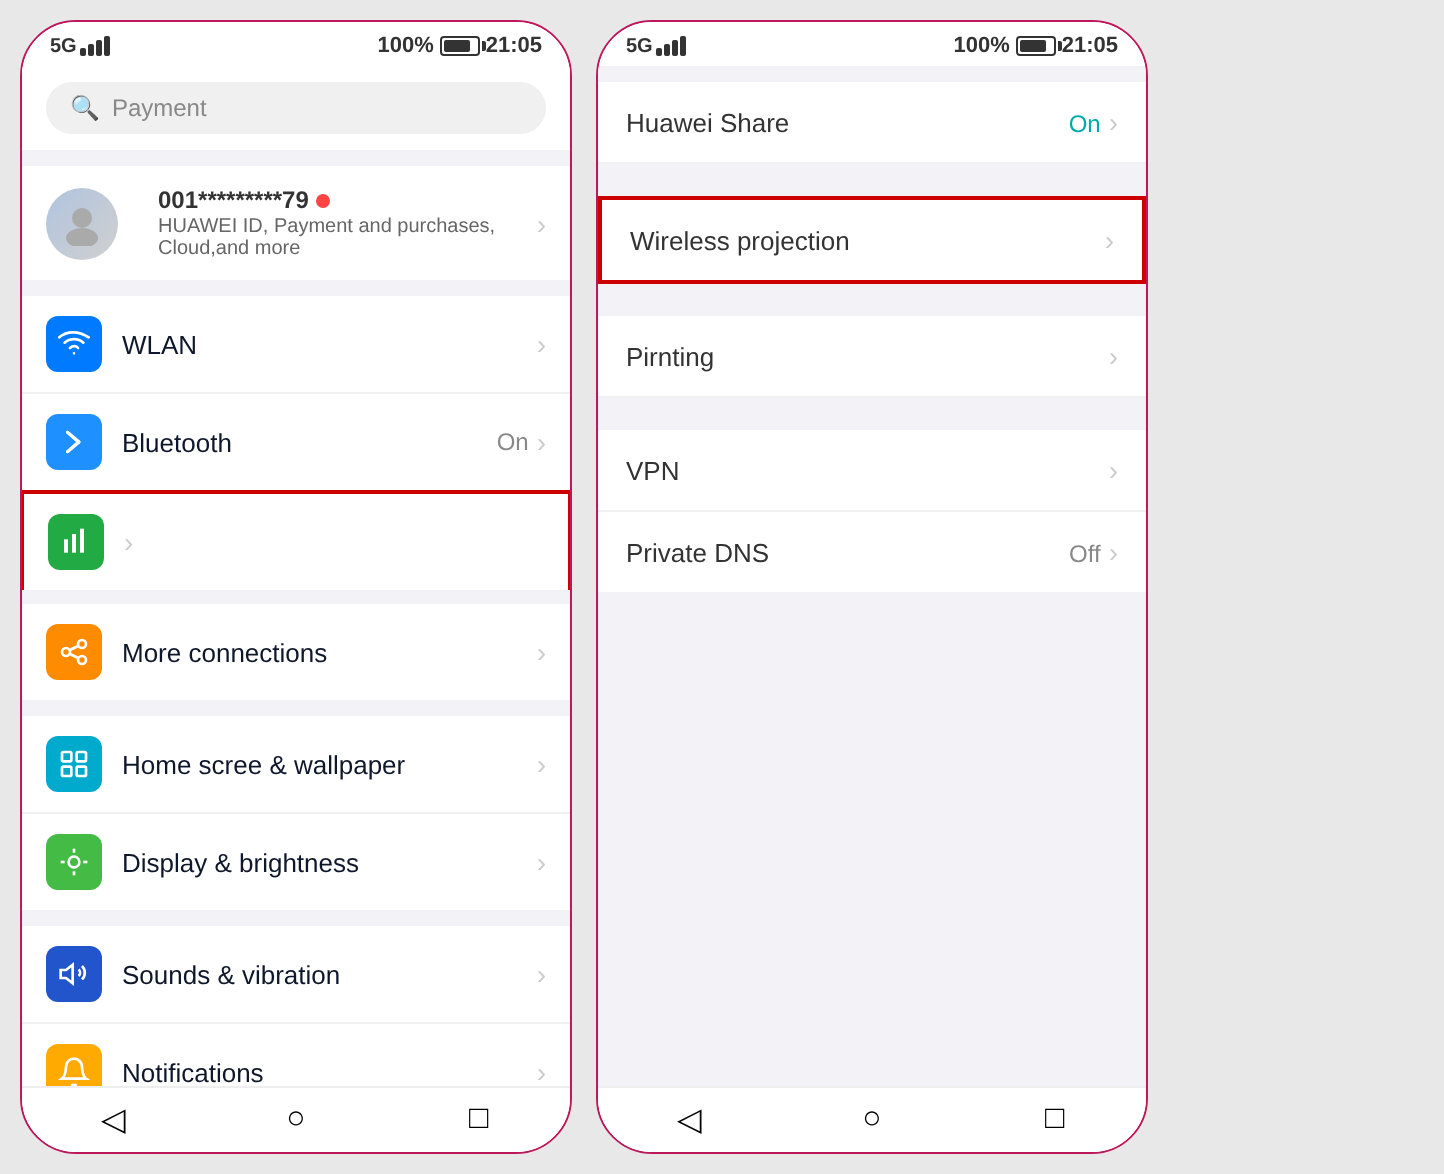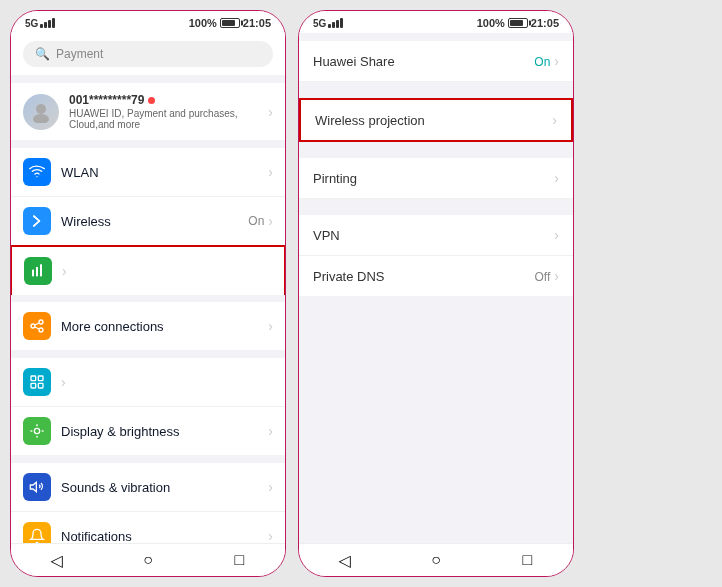--- a/index.html
+++ b/index.html
@@ -116,21 +116,21 @@
     .search-input span {
       font-size: 12px;
       color: #888;
     }
 
     .account-row {
       background: #fff;
       padding: 10px 12px;
       display: flex;
       align-items: center;
-      gap: 10px;
+      gap: 20px;
       margin-bottom: 8px;
       cursor: pointer;
     }
 
     .avatar {
       width: 36px;
       height: 36px;
       border-radius: 50%;
       background: #ddd;
       display: flex;
@@ -359,21 +359,21 @@
         <span class="chevron">›</span>
       </div>
       <div class="settings-item">
         <div class="item-icon icon-blue2">
           <svg width="14" height="16" viewBox="0 0 14 20" fill="none" stroke="white" stroke-width="2" stroke-linecap="round" stroke-linejoin="round">
               <polyline points="3,4 10,10 3,16"></polyline>
               <line x1="10" y1="10" x2="3" y2="4"></line>
               <line x1="10" y1="10" x2="3" y2="16"></line>
             </svg>
         </div>
-        <span class="item-label">Wireless</span>
+        <span class="item-label">Bluetooth</span>
         <span class="item-value">On</span>
         <span class="chevron">›</span>
       </div>
       <div class="settings-item highlighted">
         <div class="item-icon icon-green-dark">
           <svg width="16" height="16" viewBox="0 0 24 24" fill="white">
               <rect x="3" y="10" width="3" height="10" fill="white"></rect>
               <rect x="9" y="6" width="3" height="14" fill="white"></rect>
               <rect x="15" y="2" width="3" height="18" fill="white"></rect>
             </svg>
@@ -401,20 +401,21 @@
     <div class="settings-group">
       <div class="settings-item">
         <div class="item-icon icon-teal">
           <svg width="16" height="16" viewBox="0 0 24 24" fill="none" stroke="white" stroke-width="2">
               <rect x="3" y="3" width="7" height="7" rx="1"></rect>
               <rect x="14" y="3" width="7" height="7" rx="1"></rect>
               <rect x="3" y="14" width="7" height="7" rx="1"></rect>
               <rect x="14" y="14" width="7" height="7" rx="1"></rect>
             </svg>
         </div>
+        <span class="item-label">Home scree &amp; wallpaper</span>
         <span class="chevron">›</span>
       </div>
       <div class="settings-item">
         <div class="item-icon icon-green2">
           <svg width="16" height="16" viewBox="0 0 24 24" fill="none" stroke="white" stroke-width="2">
               <circle cx="12" cy="12" r="4"></circle>
               <line x1="12" y1="2" x2="12" y2="5"></line>
               <line x1="12" y1="19" x2="12" y2="22"></line>
               <line x1="2" y1="12" x2="5" y2="12"></line>
               <line x1="19" y1="12" x2="22" y2="12"></line>

